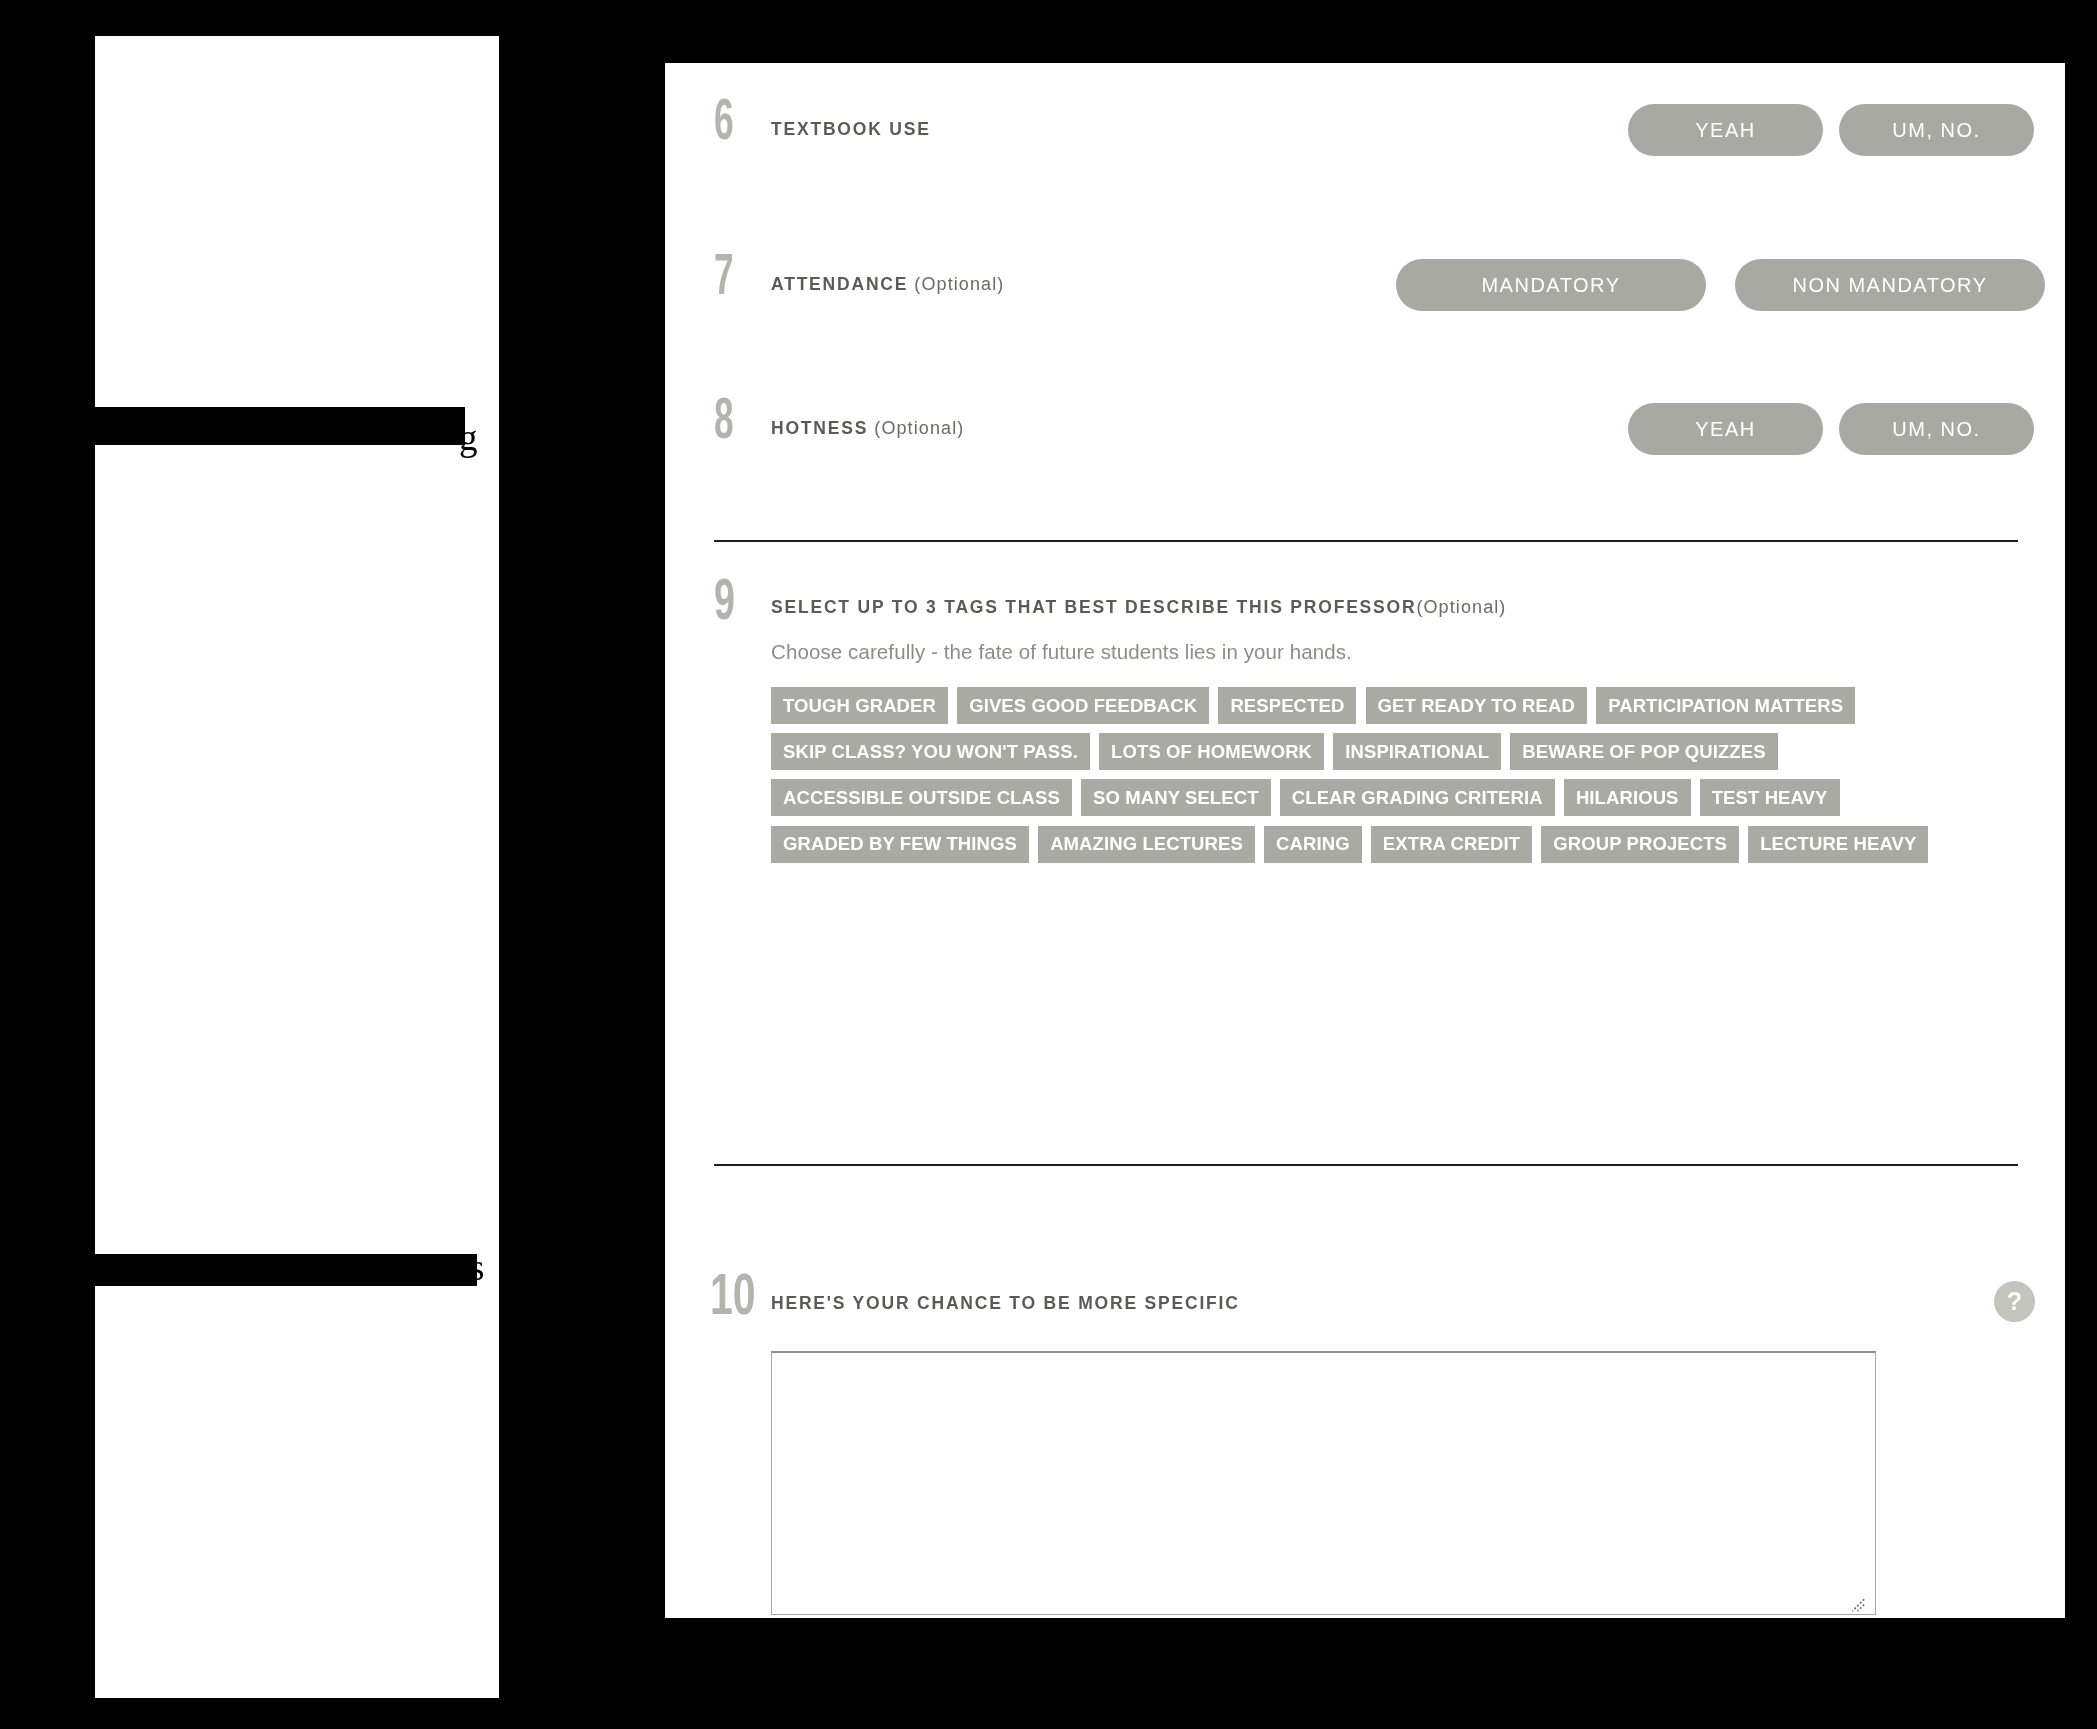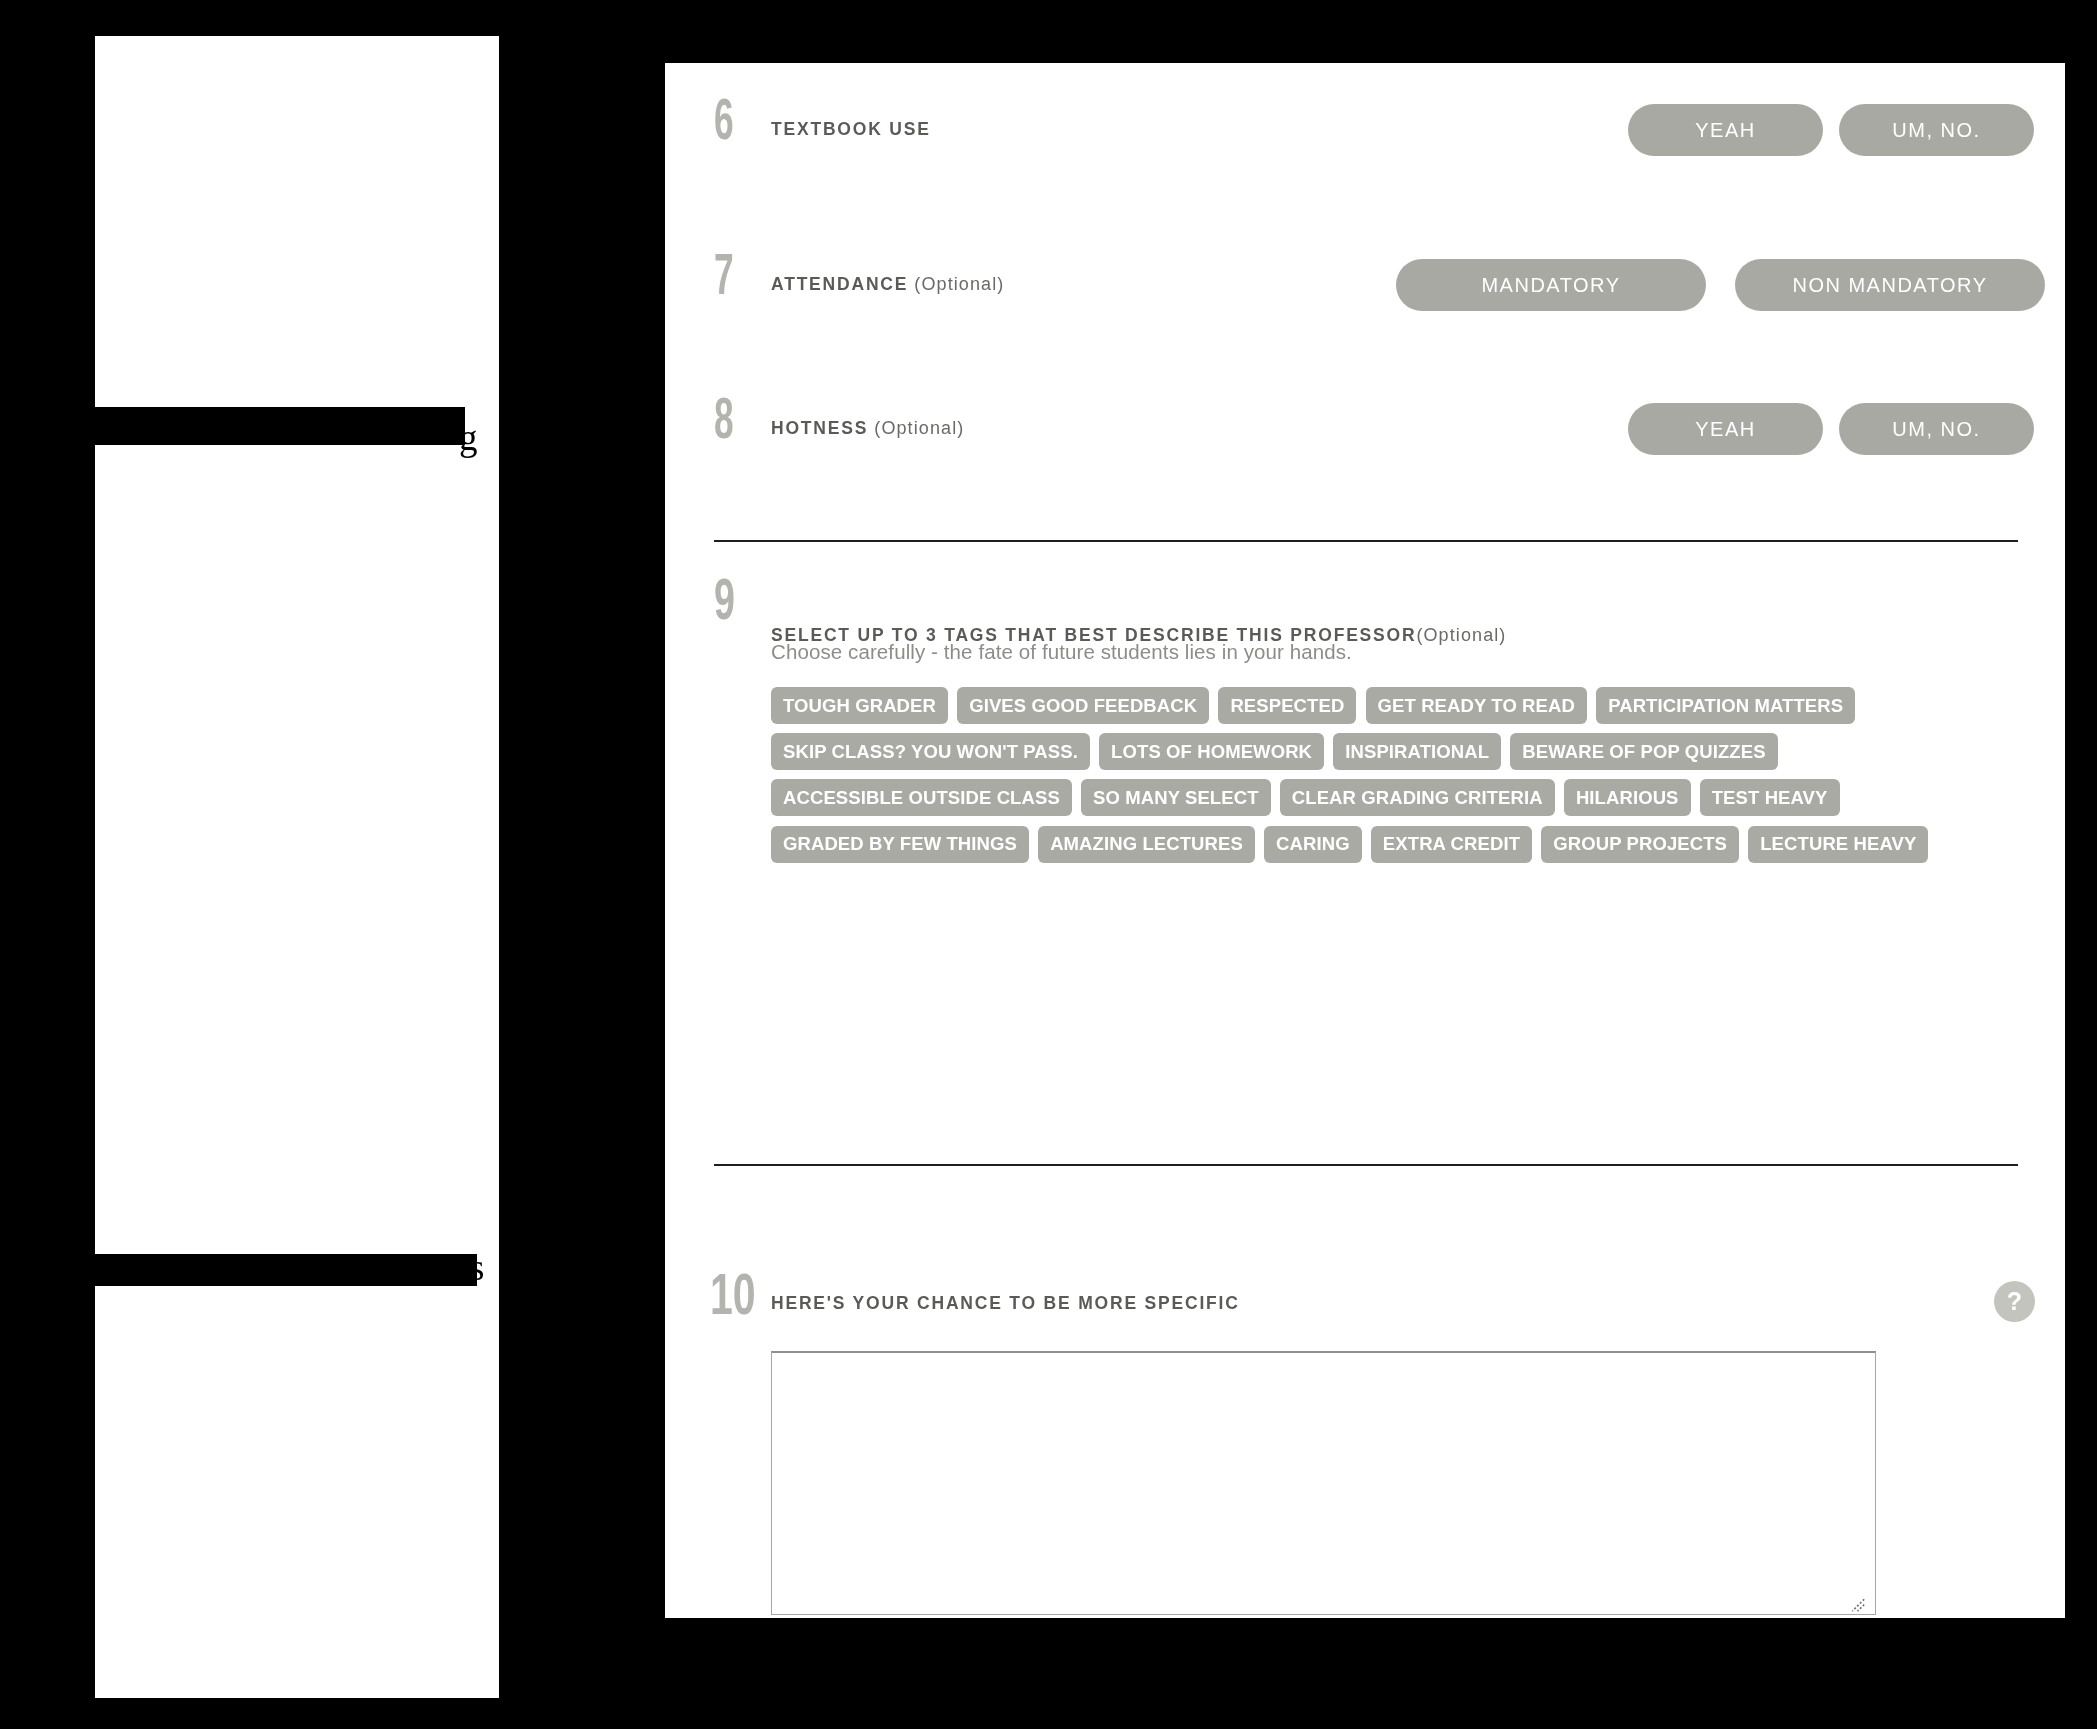--- a/index.html
+++ b/index.html
@@ -160,21 +160,20 @@
   .sec9 .qnum { left: 49px; top: -14.5px; }
   .sec9-title {
     position: absolute;
     left: 106px;
     top: 12px;
     font-size: 17.5px;
     font-weight: 700;
     letter-spacing: 1.8px;
     color: #5a5a57;
     white-space: nowrap;
-    margin-top: 28px;
   }
   .sec9-hint {
     position: absolute;
     left: 106px;
     top: 55px;
     font-size: 20.5px;
     font-weight: 400;
     color: #8d8d88;
     letter-spacing: 0.1px;
     white-space: nowrap;
@@ -185,21 +184,21 @@
     top: 102px;
     width: 1254px;
     display: flex;
     flex-wrap: wrap;
     gap: 9.2px 9.2px;
   }
   .tag {
     background: #aaaaa4;
     color: #ffffff;
     border: none;
-    border-radius: 6px;
+    border-radius: 0;
     font-family: "Liberation Sans", sans-serif;
     font-size: 18.5px;
     font-weight: 700;
     letter-spacing: 0.1px;
     height: 37px;
     padding: 0 12px;
     display: inline-flex;
     align-items: center;
     justify-content: center;
     cursor: pointer;

